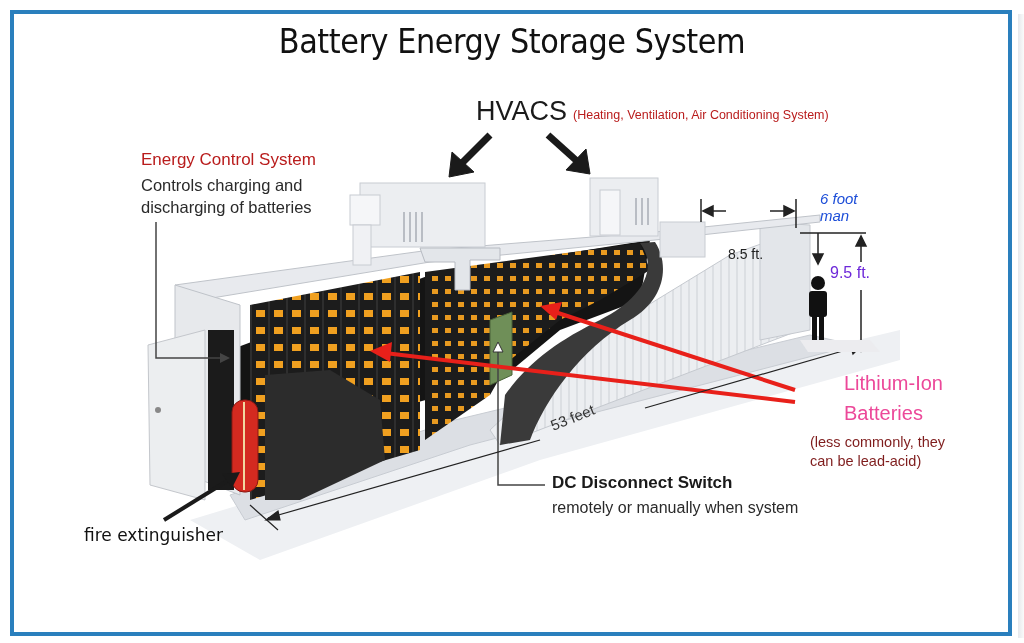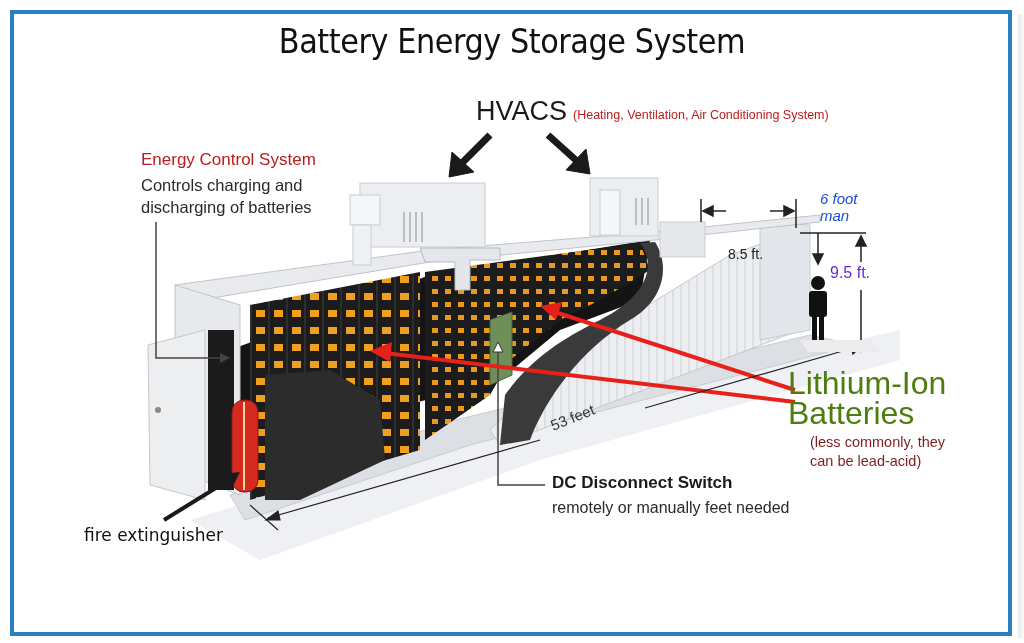--- a/index.html
+++ b/index.html
@@ -8,21 +8,21 @@
   .shadow-r { position:absolute; left:1018px; top:14px; width:6px; height:624px; background:linear-gradient(to right,#e6e8ec,#fafafa); }
   .title { position:absolute; left:0; width:1024px; top:22px; text-align:center; font-family:"DejaVu Sans", sans-serif; font-size:33px; color:#111; letter-spacing:-0.5px; transform:scaleX(0.92); }
   .txt { position:absolute; color:#1a1a1a; white-space:nowrap; }
   .hvacs { left:476px; top:96px; font-size:27px;text-align:center; }
   .hvacs-sub { left:573px; top:108px; font-size:12.5px; color:#b91c1c; }
   .ecs-h { left:141px; top:150px; font-size:17px; font-weight:normal; color:#b91c1c; }
   .ecs-d { left:141px; top:174px; font-size:16.5px; line-height:22px; color:#2a2a2a; }
   .dim85 { left:728px; top:204px; font-size:14px; color:#222;margin-top:42px; }
   .man { left:806px; top:190px; font-size:15px; font-style:italic; line-height:17px; color:#1d4ed8;margin-left:14px; }
   .dim95 { left:830px; top:264px; font-size:16px; color:#6d28d9; }
-  .li-h { left:788px; top:368px; font-size:32px; line-height:30px; color:#4d7c0f; }
+  .li-h { left:844px; top:368px; font-size:20px; line-height:30px; color:#ec4899; }
   .li-d { left:810px; top:433px; font-size:14.5px; line-height:19px; color:#7f1d1d; }
   .dc-h { left:552px; top:473px; font-size:17px; font-weight:bold; }
   .dc-d { left:552px; top:496px; font-size:16px; line-height:24px; color:#2a2a2a; }
   .fire { left:84px; top:525px; font-size:17px; font-family:"DejaVu Sans", sans-serif; color:#111; }
   .feet53 { left:548px; top:418px; font-size:15px; color:#333; transform:rotate(-22deg); transform-origin:left top; }
   svg.art { position:absolute; left:0; top:0; }
 </style>
 </head>
 <body>
 
@@ -187,16 +187,16 @@
 </div>
 <div class="txt li-d">
   <div>(less commonly, they</div>
   <div>can be lead-acid)</div>
 </div>
 
 <div class="txt feet53">53 feet</div>
 
 <div class="txt dc-h">DC Disconnect Switch</div>
 <div class="txt dc-d">
-  <div>remotely or manually feet needed</div>
+  <div>remotely or manually when system</div>
 </div>
 
 <div class="txt fire">fire extinguisher</div>
 
 </body></html>

